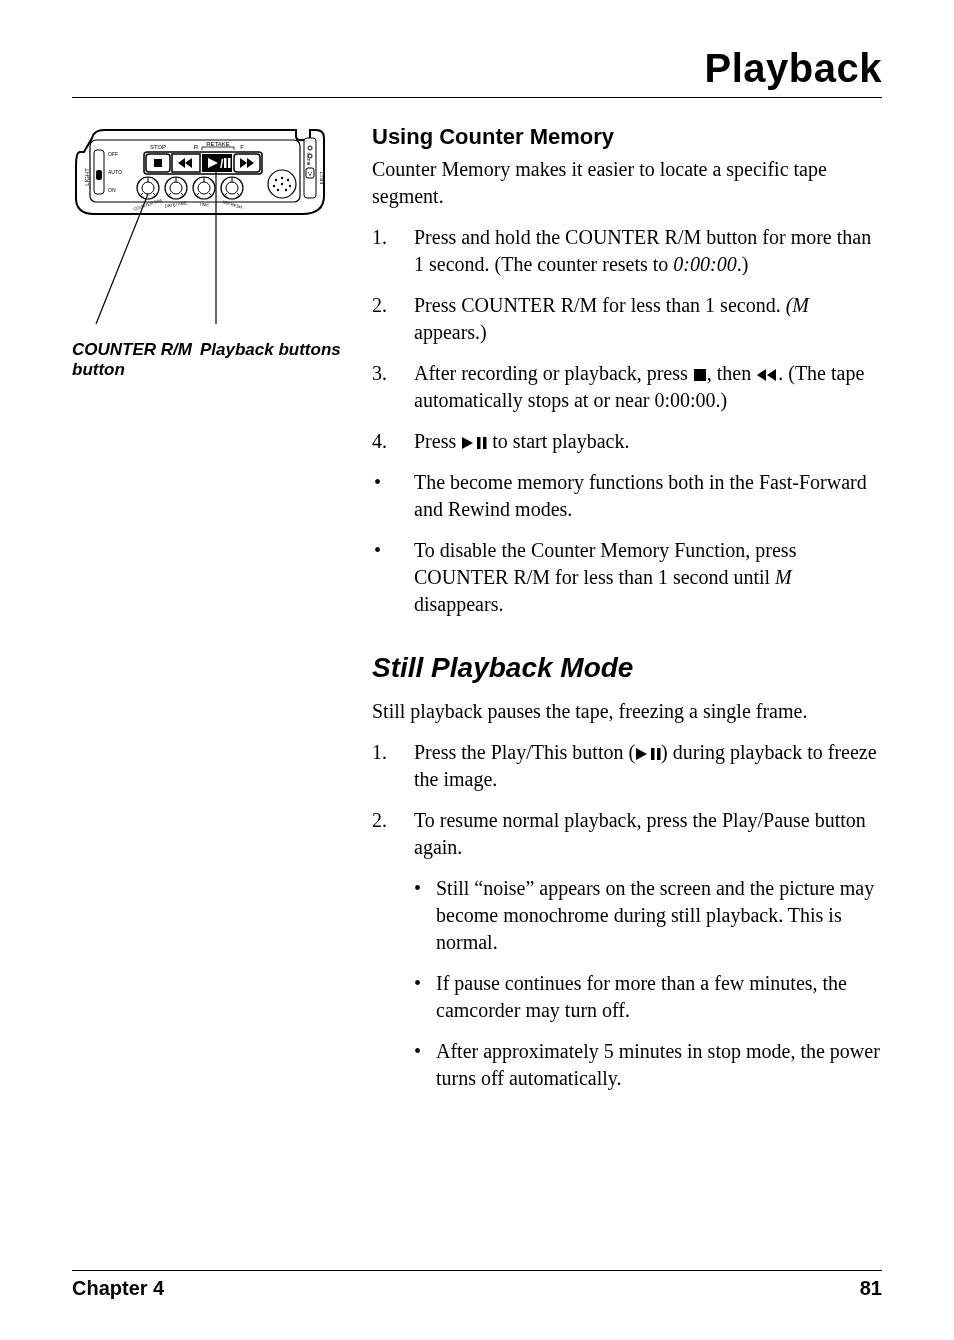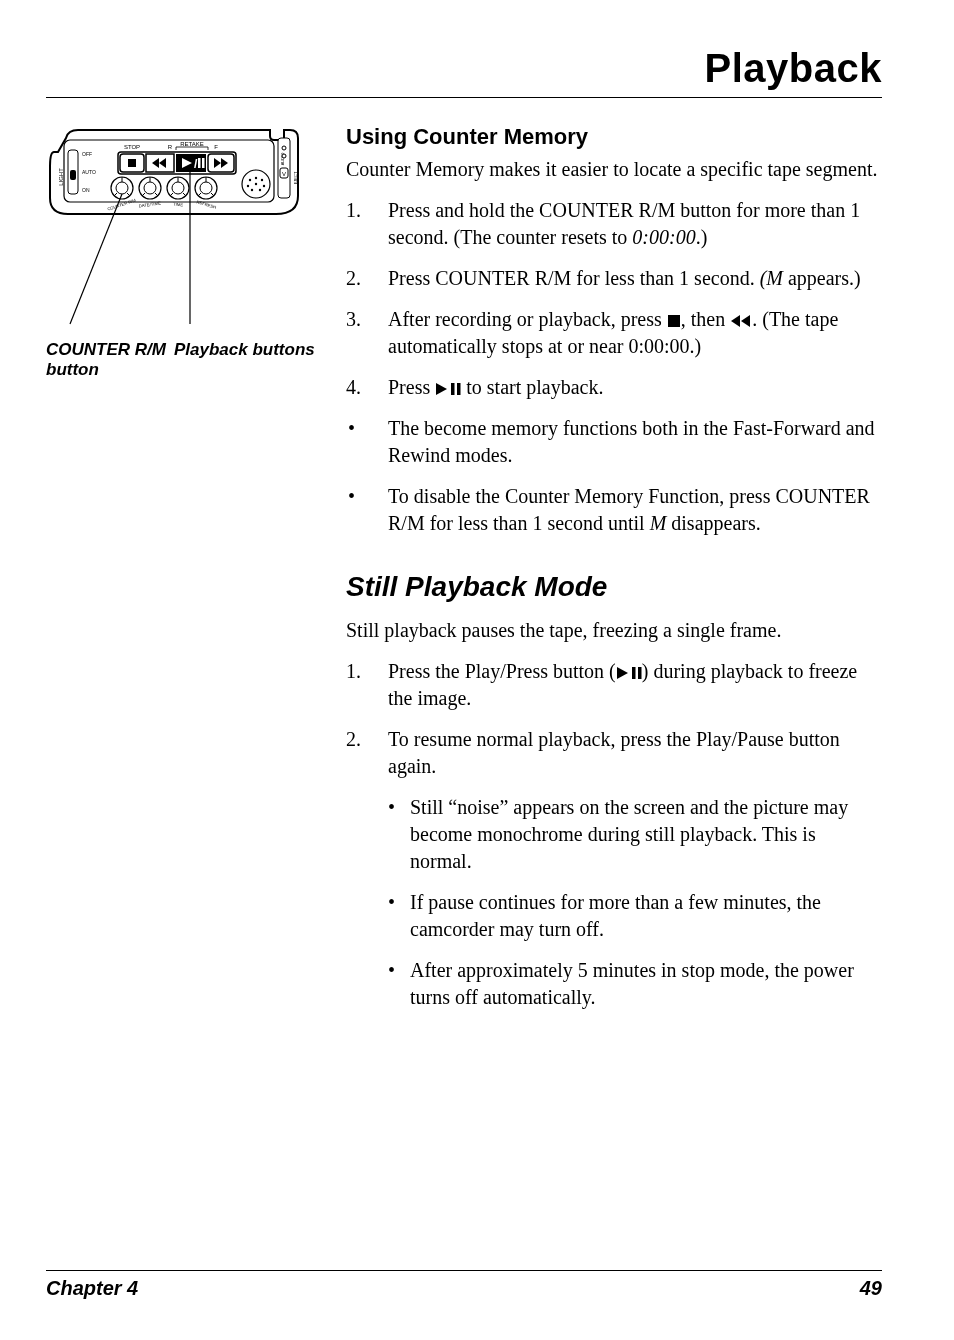--- a/index.html
+++ b/index.html
@@ -8,21 +8,21 @@
     padding: 0;
     background: #fff;
     font-family: Georgia, 'Times New Roman', serif;
     color: #000;
     width: 954px;
     height: 1340px;
     box-sizing: border-box;
     position: relative;
   }
   .page {
-    padding: 46px 72px 40px 46px;
+    padding: 46px 72px 40px 72px;
     box-sizing: border-box;
     height: 100%;
     display: flex;
     flex-direction: column;
   }
   .header {
     text-align: right;
     font-family: Arial, Helvetica, sans-serif;
     font-weight: 900;
     font-size: 40px;
@@ -118,21 +118,20 @@
     font-style: italic;
   }
   .italic { font-style: italic; }
   .footer {
     border-top: 1px solid #000;
     padding-top: 6px;
     display: flex;
     justify-content: space-between;
     font-family: Arial, Helvetica, sans-serif;
     font-weight: 700;
-    font-style: italic;
     font-size: 20px;
     margin-top: auto;
   }
   .inline-icon {
     display: inline-block;
     vertical-align: -2px;
   }
   
   .diagram-wrap {
     font-family: Arial, Helvetica, sans-serif;
@@ -318,21 +317,21 @@
         </li>
       </ul>
 
       <div class="section-h2">Still Playback Mode</div>
       <p class="body-text">Still playback pauses the tape, freezing a single&nbsp;frame.</p>
 
       <ol class="numlist">
         <li>
           <span class="numnum">1.</span>
           <span class="numbody">
-            <span>Press the Play/Press button (</span><svg class="inline-icon" width="26" height="14">
+            <span>Press the Play/This button (</span><svg class="inline-icon" width="26" height="14">
                 <polygon points="1,1 12,7 1,13" fill="#000"></polygon>
                 <rect x="16" y="1" width="3.5" height="12" fill="#000"></rect>
                 <rect x="22" y="1" width="3.5" height="12" fill="#000"></rect>
               </svg><span>) during playback to freeze the image.</span>
           </span>
         </li>
         <li>
           <span class="numnum">2.</span>
           <span class="numbody">To resume normal playback, press the Play/Pause button again.</span>
         </li>
@@ -351,15 +350,15 @@
           <span class="bull">•</span>
           <span class="bbody">After approximately 5 minutes in stop mode, the power turns off automatically.</span>
         </li>
       </ul>
 
     </div>
   </div>
 
   <div class="footer">
     <span>Chapter 4</span>
-    <span>49</span>
+    <span>81</span>
   </div>
 </div>
 
 </body></html>

